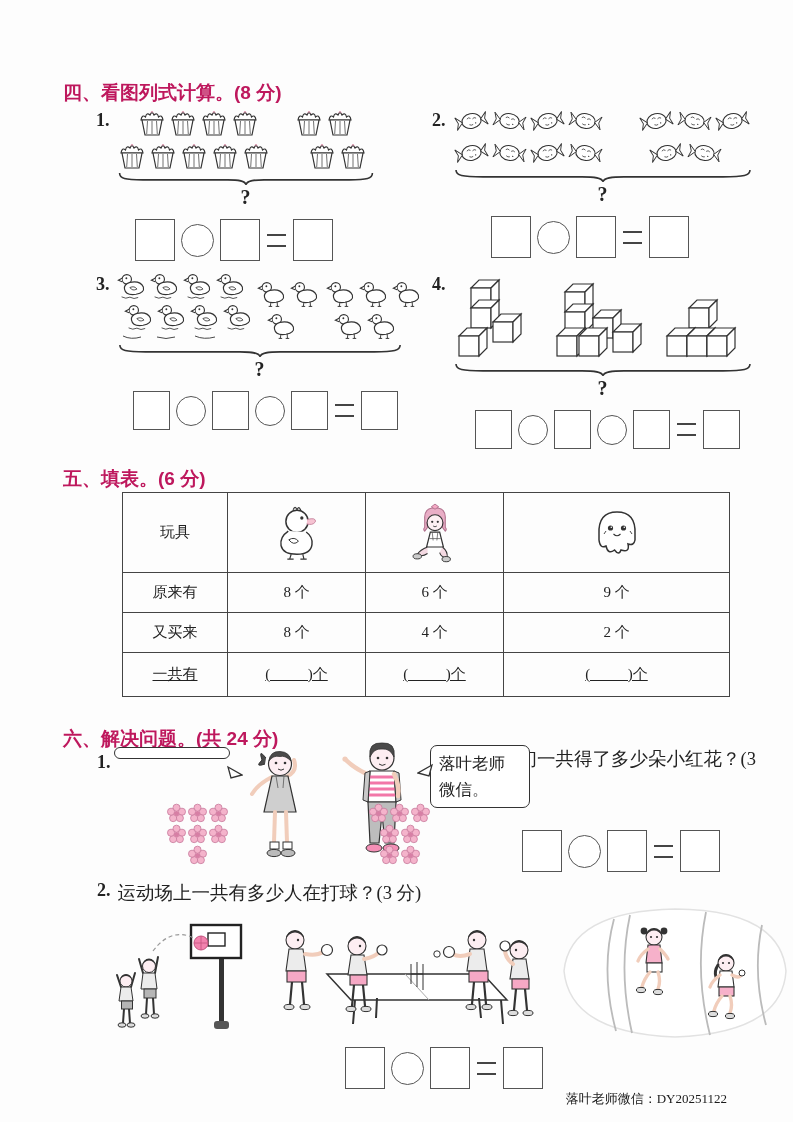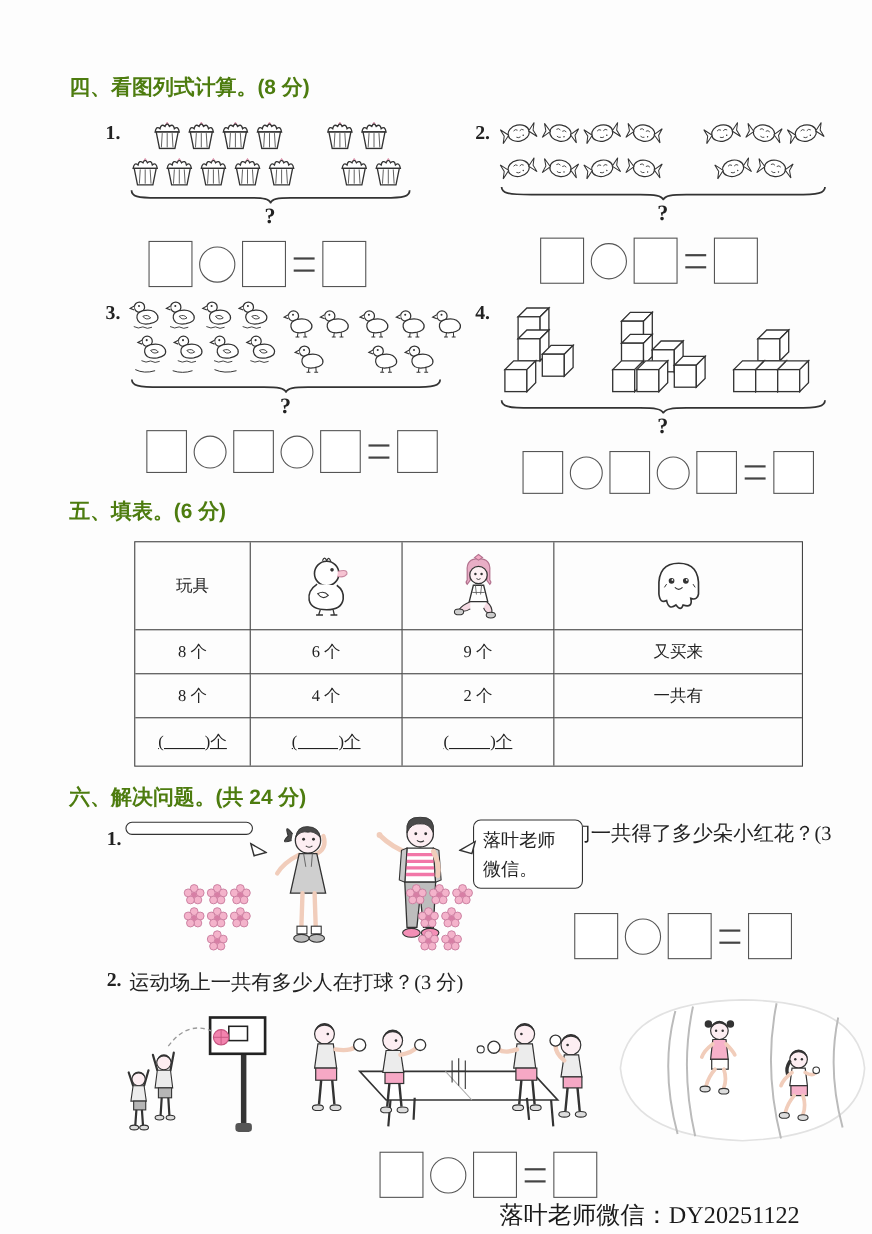--- a/index.html
+++ b/index.html
@@ -1,19 +1,19 @@
 <!DOCTYPE html>
 <html><head>
 <meta charset="utf-8">
 <style>
   html,body{margin:0;padding:0;background:#fff;}
   .page{position:relative;width:793px;height:1122px;background:#fdfdfd;overflow:hidden;
         font-family:"Liberation Serif",serif;color:#222;}
   .sec-title{position:absolute;font-family:"Liberation Sans",sans-serif;font-weight:bold;
-             font-size:19px;color:#4d7c0f;white-space:nowrap;}
+             font-size:19px;color:#be185d;white-space:nowrap;margin-top:14px;}
   .prob{position:absolute;display:flex;align-items:flex-start;}
   .pnum{font-weight:bold;font-size:18px;margin-right:7px;margin-top:2px;}
   .art{display:flex;flex-direction:column;}
   .icon-row{display:flex;align-items:flex-end;}
   .grp{display:flex;align-items:flex-end;gap:1px;}
   .spacer30{width:34px;}
   .brace{width:100%;height:13px;margin-top:3px;}
   .qmark{text-align:center;font-size:20px;font-weight:bold;margin-top:1px;}
   .eq{display:flex;align-items:center;gap:6px;margin-top:10px;}
   .eq .sq{width:38px;height:40px;border:1.6px solid #555;background:#fff;}
@@ -37,21 +37,21 @@
   .pre{white-space:pre;}
   
   .bubble{position:absolute;border:1.6px solid #333;border-radius:7px;background:#fff;
           font-size:16.5px;line-height:1.55;padding:5px 8px;z-index:3;}
   .bubble .tail{position:absolute;}
   .fl-rows{position:absolute;display:flex;flex-direction:column;align-items:center;}
   .fl-row{display:flex;}
   .flower{width:21px;height:21px;}
   .qtext{position:absolute;font-size:18.5px;line-height:1.85;}
   .figure{position:absolute;}
-  .footer{position:absolute;font-size:22px;color:#1a1a1a;white-space:nowrap;}
+  .footer{position:absolute;font-size:13px;color:#1a1a1a;white-space:nowrap;}
 </style>
 </head>
 <body>
 
 <div class="page">
 
   <div class="sec-title" style="left:63px;top:66px;">四、看图列式计算。(8 分)</div>
 
   <div class="prob" style="left:96px;top:108px;width:300px;">
     <span class="pnum">1.</span>
@@ -567,20 +567,21 @@
           <path d="M12,30 Q11,8 30,8 Q49,8 48,30 L48,36 Q47,42 41,40 Q43,49 34,46 Q32,52 27.5,46 Q21,51 19,42 Q13,45 12,36 Z" fill="#fff" stroke="#333" stroke-width="1.5"></path>
           <circle cx="23.5" cy="24" r="2.6" fill="#333"></circle>
           <circle cx="36.5" cy="24" r="2.6" fill="#333"></circle>
           <circle cx="24.3" cy="23.2" r="0.8" fill="#fff"></circle>
           <circle cx="37.3" cy="23.2" r="0.8" fill="#fff"></circle>
           <path d="M19,27 l-2,3 M43,27 l2,3" stroke="#333" stroke-width="0.9"></path>
           <path d="M26.5,30 q3.5,3.5 7,0" stroke="#333" stroke-width="1.1" fill="none"></path>
         </svg>
       </div>
 
+    <div>原来有</div>
     <div>8 个</div>
     <div>6 个</div>
     <div>9 个</div>
 
     <div>又买来</div>
     <div>8 个</div>
     <div>4 个</div>
     <div>2 个</div>
 
     <div>一共有</div>

